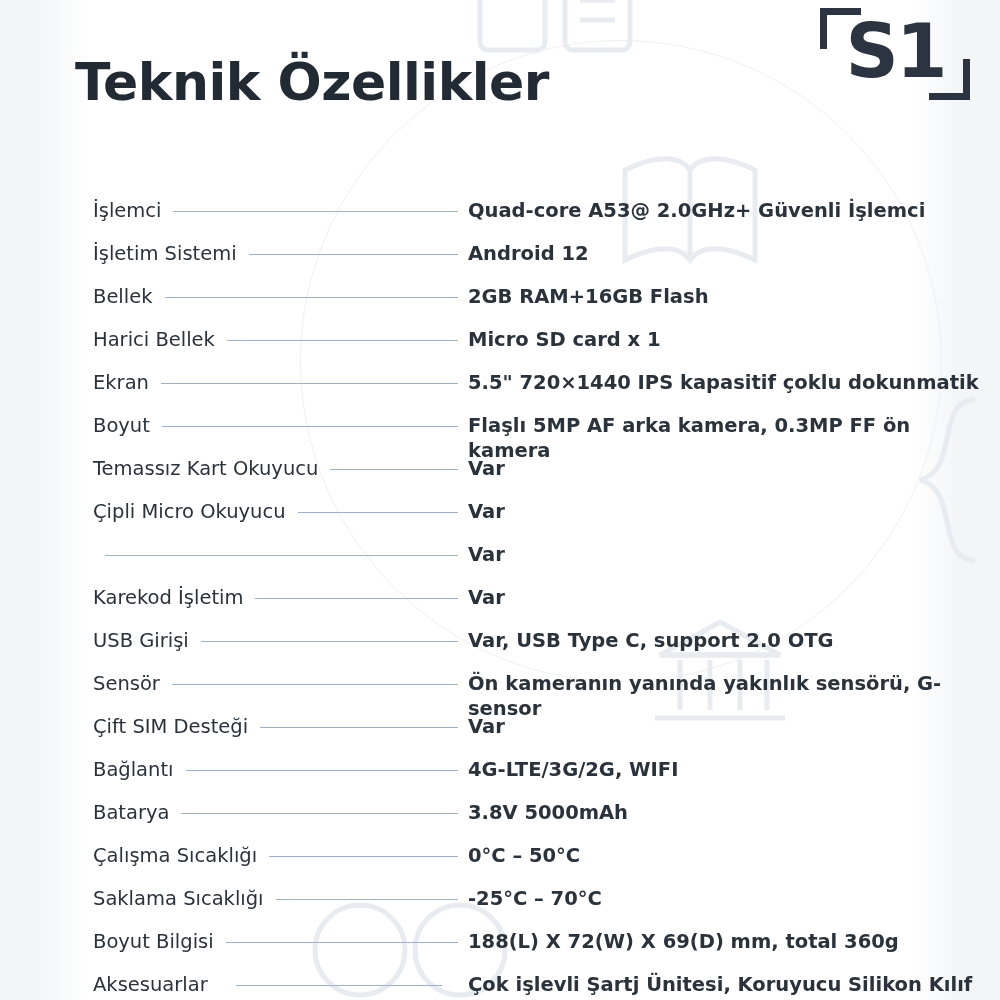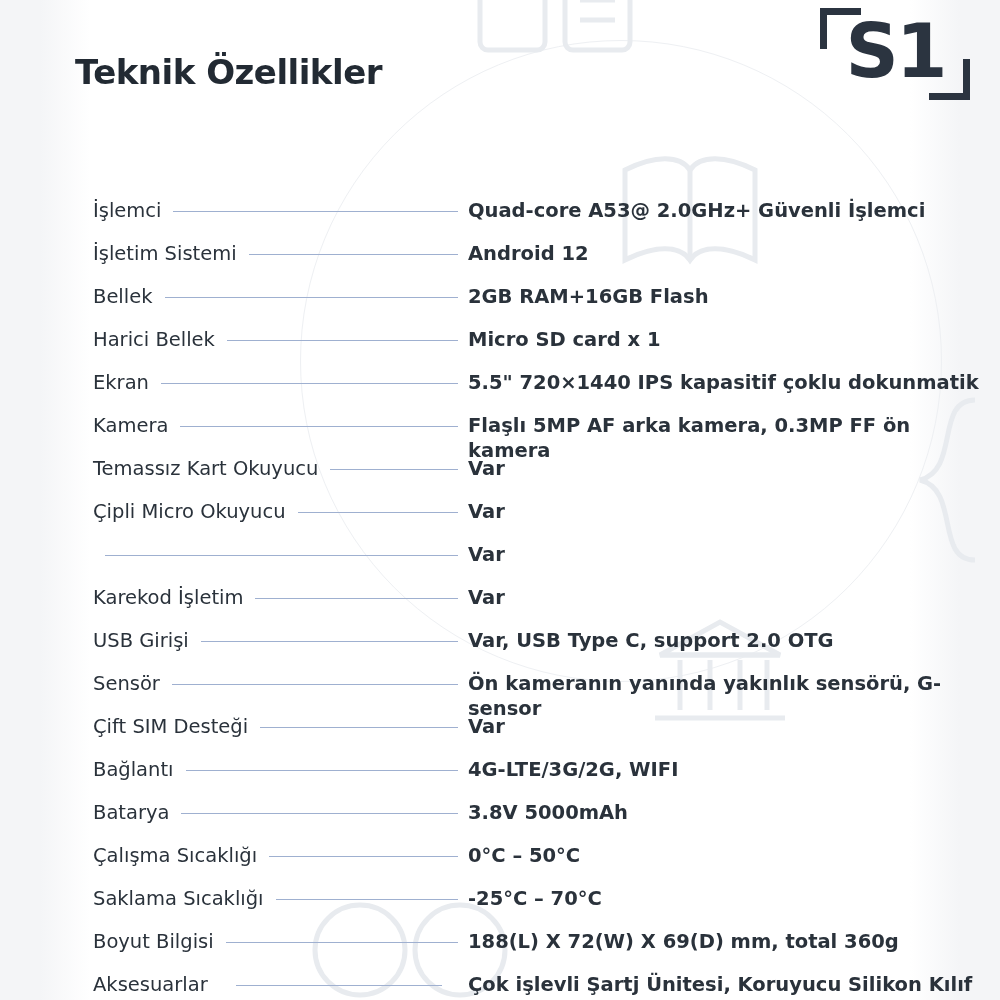--- a/index.html
+++ b/index.html
@@ -74,21 +74,21 @@
   }
   .logo .corner-tl { top: 0; left: 0; border-width: 7px 0 0 7px; }
   .logo .corner-br { bottom: 0; right: 0; border-width: 0 7px 7px 0; }
 
   
   .title {
     position: absolute;
     top: 52px;
     left: 75px;
     font-family: "DejaVu Sans", sans-serif;
-    font-size: 34px;
+    font-size: 52px;
     font-weight: 700;
     color: #222a33;
     letter-spacing: -0.5px;
   }
 
   
   .specs {
     position: absolute;
     top: 160px;
     left: 93px;
@@ -203,21 +203,21 @@
       <div class="spec-value">Micro SD card x 1</div>
     </div>
 
     <div class="spec-row">
       <div class="spec-label">Ekran</div>
       <div class="spec-leader"></div>
       <div class="spec-value">5.5" 720×1440 IPS kapasitif çoklu dokunmatik</div>
     </div>
 
     <div class="spec-row">
-      <div class="spec-label">Kamera</div>
+      <div class="spec-label">Boyut</div>
       <div class="spec-leader"></div>
       <div class="spec-value">Flaşlı 5MP AF arka kamera, 0.3MP FF ön kamera</div>
     </div>
 
     <div class="spec-row">
       <div class="spec-label">Temassız Kart Okuyucu</div>
       <div class="spec-leader"></div>
       <div class="spec-value">Var</div>
     </div>
 

